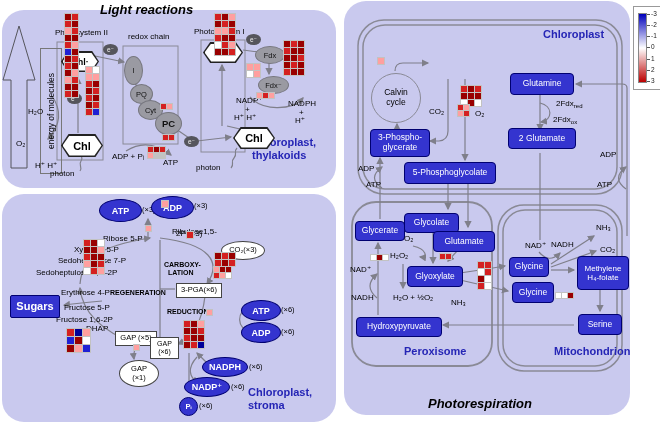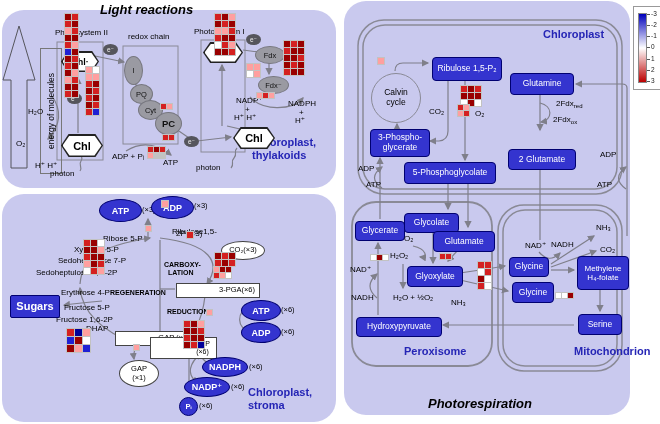--- a/index.html
+++ b/index.html
@@ -12,21 +12,21 @@
   .s7{font-size:7px;}
   .bold{font-weight:bold;}
   .title{position:absolute;font-size:13px;font-weight:bold;font-style:italic;color:#000;white-space:nowrap;}
   .comp{position:absolute;font-size:11px;font-weight:bold;color:#2525b5;line-height:1.15;white-space:nowrap;}
   .bbox{position:absolute;background:#3434cf;border:1px solid #000070;border-radius:4px;color:#fff;
         font-size:8.5px;display:flex;flex-direction:column;align-items:center;justify-content:center;
         text-align:center;line-height:1.15;}
   .bell{position:absolute;background:#3434cf;border:1px solid #000070;border-radius:50%;color:#fff;
         font-weight:bold;font-size:9px;display:flex;align-items:center;justify-content:center;}
   .wbox{position:absolute;background:#fff;border:1px solid #444;color:#000;font-size:7.5px;
-        display:flex;flex-direction:column;align-items:center;justify-content:center;text-align:center;line-height:1.1;padding-left:38px;}
+        display:flex;flex-direction:column;align-items:center;justify-content:center;text-align:center;line-height:1.1;}
   .well{position:absolute;background:#fff;border:1px solid #444;border-radius:50%;color:#000;font-size:7.5px;
         display:flex;flex-direction:column;align-items:center;justify-content:center;text-align:center;line-height:1.1;}
   .gnode{position:absolute;background:#9a9aa2;border:1px solid #77777f;border-radius:50%;color:#111;
          font-size:7.5px;display:flex;align-items:center;justify-content:center;}
   .enode{position:absolute;background:#55555c;border-radius:50%;color:#eee;font-size:6.5px;
          display:flex;align-items:center;justify-content:center;}
   .hex{position:absolute;background:#222;clip-path:polygon(18% 0,82% 0,100% 50%,82% 100%,18% 100%,0 50%);
        display:flex;align-items:center;justify-content:center;}
   .hex .in{position:absolute;inset:1.5px;background:#fff;clip-path:polygon(18% 0,82% 0,100% 50%,82% 100%,18% 100%,0 50%);
        display:flex;align-items:center;justify-content:center;font-weight:bold;font-size:9px;color:#000;}
@@ -227,30 +227,29 @@
       <div>Chloroplast,</div>
       <div>stroma</div>
     </div>
 
     <div class="title" style="left:428px;top:396px;">Photorespiration</div>
     <div class="comp" style="left:543px;top:28px;">Chloroplast</div>
     <div class="circleNode" style="left:371px;top:73px;width:48px;height:48px;">
       <div>Calvin</div>
       <div>cycle</div>
     </div>
-    <div class="bbox" style="left:432px;top:57px;width:68px;height:22px;">Ribulose 1,5-P₂</div>
     <div class="bbox" style="left:510px;top:73px;width:62px;height:20px;">Glutamine</div>
     <div class="lbl" style="left:429px;top:108px;">CO₂</div>
     <div class="lbl" style="left:475px;top:110px;">O₂</div>
     <div class="bbox" style="left:370px;top:129px;width:58px;height:26px;">
       <div>3-Phospho-</div>
       <div>glycerate</div>
     </div>
     <div class="bbox" style="left:404px;top:162px;width:90px;height:20px;">5-Phosphoglycolate</div>
-    <div class="bbox" style="left:508px;top:149px;width:66px;height:19px;">2 Glutamate</div>
+    <div class="bbox" style="left:508px;top:128px;width:66px;height:19px;">2 Glutamate</div>
     <div class="lbl" style="left:556px;top:100px;"><span>2Fdx</span><span class="sub">red</span></div>
     <div class="lbl" style="left:553px;top:116px;"><span>2Fdx</span><span class="sub">ox</span></div>
     <div class="lbl" style="left:358px;top:165px;">ADP</div>
     <div class="lbl" style="left:366px;top:181px;">ATP</div>
     <div class="lbl" style="left:600px;top:151px;">ADP</div>
     <div class="lbl" style="left:597px;top:181px;">ATP</div>
     <div class="bbox" style="left:355px;top:221px;width:48px;height:18px;">Glycerate</div>
     <div class="bbox" style="left:404px;top:213px;width:53px;height:18px;">Glycolate</div>
     <div class="bbox" style="left:433px;top:231px;width:60px;height:19px;">Glutamate</div>
     <div class="lbl" style="left:404px;top:235px;">O₂</div>
@@ -266,21 +265,21 @@
     <div class="lbl" style="left:551px;top:241px;">NADH</div>
     <div class="lbl" style="left:596px;top:224px;">NH₃</div>
     <div class="lbl" style="left:600px;top:246px;">CO₂</div>
     <div class="bbox" style="left:509px;top:257px;width:38px;height:18px;">Glycine</div>
     <div class="bbox" style="left:512px;top:282px;width:40px;height:19px;">Glycine</div>
     <div class="bbox" style="left:577px;top:256px;width:50px;height:32px;font-size:8px;">
       <div>Methylene</div>
       <div>H₄-folate</div>
     </div>
     <div class="bbox" style="left:578px;top:314px;width:42px;height:19px;">Serine</div>
-    <div class="comp" style="left:550px;top:345px;padding-left:24px;">Mitochondrion</div>
+    <div class="comp" style="left:530px;top:345px;padding-left:24px;">Mitochondrion</div>
   </div>
 
   <div id="hm-layer">
       <div class="hm" style="left: 64px; top: 13px; grid-template-columns: repeat(2, 6px);">
         <div style="width: 6px; height: 6px; background: rgb(153, 0, 0);"></div>
         <div style="width: 6px; height: 6px; background: rgb(212, 32, 32);"></div>
         <div style="width: 6px; height: 6px; background: rgb(212, 32, 32);"></div>
         <div style="width: 6px; height: 6px; background: rgb(153, 0, 0);"></div>
         <div style="width: 6px; height: 6px; background: rgb(255, 159, 159);"></div>
         <div style="width: 6px; height: 6px; background: rgb(212, 32, 32);"></div>

